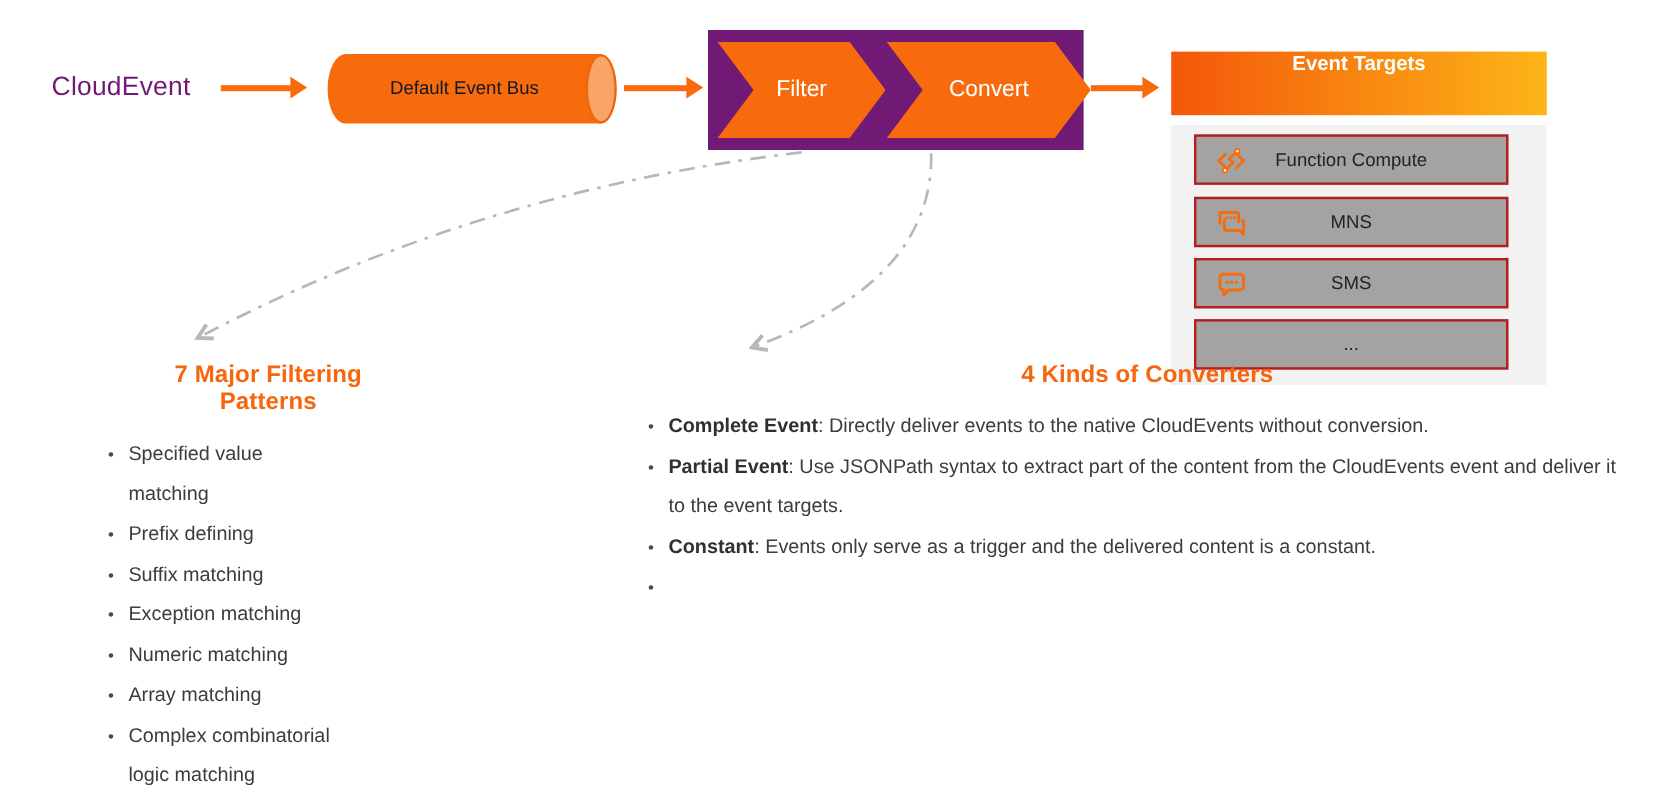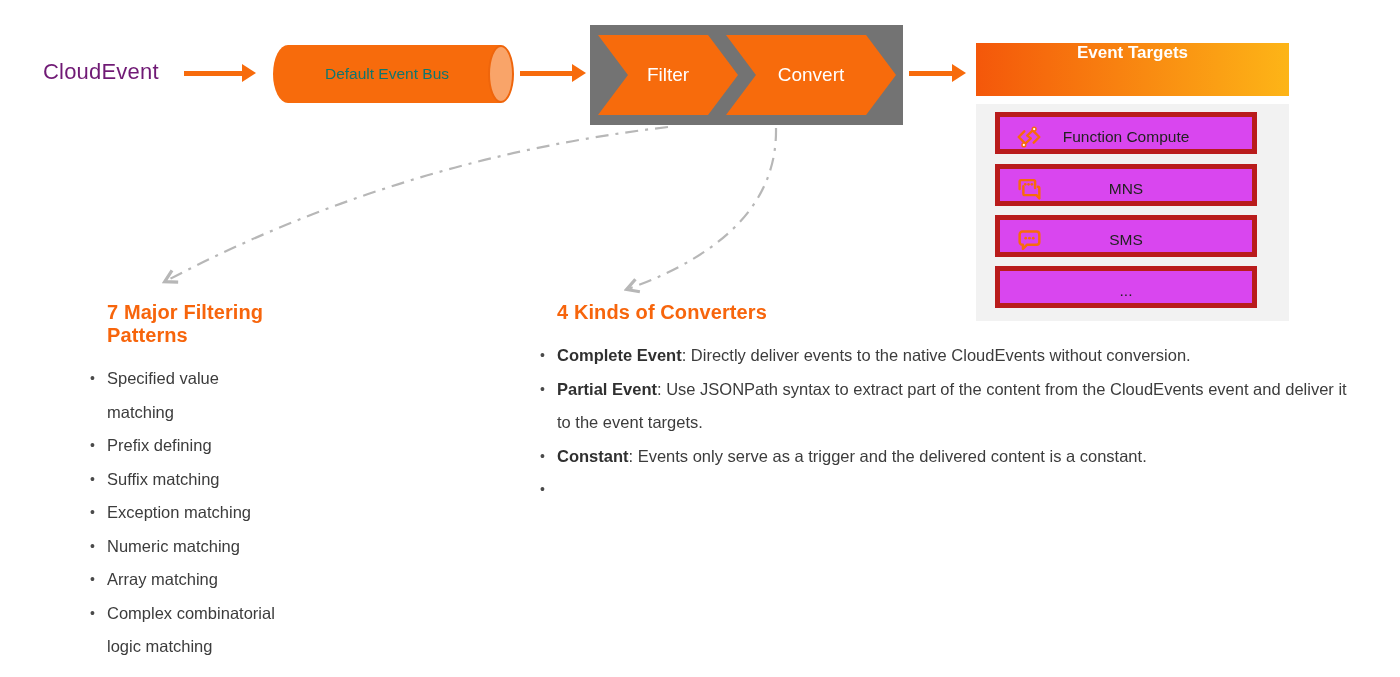--- a/index.html
+++ b/index.html
@@ -27,62 +27,63 @@
   .event-bus .bus-body {
     position:absolute; left:0; top:0; width:228px; height:58px; background:#f76b0c;
     border-top-left-radius:15px 29px; border-bottom-left-radius:15px 29px;
   }
   .event-bus .bus-cap {
     position:absolute; left:215px; top:0; width:26px; height:58px;
     background:#f9a469; border:2.5px solid #ef650b; border-radius:50%;
   }
   .event-bus .bus-label {
     position:absolute; left:6px; width:216px; top:0; height:58px; line-height:58px;
-    text-align:center; color:#0f766e; font-size:15.5px;
-  }
-
-  .process-box { position:absolute; left:590px; top:25px; width:313px; height:100px; background:#737373; }
+    text-align:center; color:#0f172a; font-size:15.5px;
+  }
+
+  .process-box { position:absolute; left:590px; top:25px; width:313px; height:100px; background:#701a75; }
   .chevron {
     position:absolute; top:10px; height:80px; background:#f76b0c; color:#fff;
     display:flex; align-items:center; justify-content:center; font-size:19px;
   }
   .chevron-filter  { left:8px;   width:140px;
     clip-path:polygon(0 0, 78.6% 0, 100% 50%, 78.6% 100%, 0 100%, 21.4% 50%); }
-  .chevron-convert { left:136px; width:170px;
+  .chevron-convert { left:149px; width:170px;
     clip-path:polygon(0 0, 82.4% 0, 100% 50%, 82.4% 100%, 0 100%, 17.6% 50%); }
 
   
   .targets-header {
     position:absolute; left:976px; top:43px; width:313px; height:53px;
     background:linear-gradient(90deg,#f4570a 0%,#fdb517 100%);
     color:#fff; font-weight:bold; font-size:17px;
     display:flex; align-items:flex-start; justify-content:center;
   }
   .targets-panel { position:absolute; left:976px; top:104px; width:313px; height:217px; background:#f2f2f2; }
   .target-row {
     position:absolute; left:19px; width:262px; height:42px;
-    background:#d946ef; border:5px solid #b91c1c;
+    background:#a3a3a3; border:2px solid #b91c1c;
   }
   .target-row .row-label {
     position:absolute; left:0; right:0; top:0; height:40px; line-height:40px;
     text-align:center; font-size:15.5px; color:#222;
   }
   .target-row .row-icon { position:absolute; left:14px; top:5px; width:30px; height:30px; }
   #target-row-0 { top:8px; } #target-row-1 { top:60px; } #target-row-2 { top:111px; } #target-row-3 { top:162px; }
 
   
   #connector-layer { position:absolute; left:0; top:0; width:1400px; height:677px; pointer-events:none; }
 
   
   .section { position:absolute; }
   #patterns-section   { left:90px;  top:301px; width:250px; }
   #converters-section { left:540px; top:301px; width:815px; }
   .section-title {
     color:#f7650c; font-weight:bold; font-size:20px; padding-left:17px; margin-bottom:15px;
     letter-spacing:0.1px;
+    text-align:center;
   }
   .bullet-item { display:flex; line-height:33.5px; font-size:16.5px; color:#3c3c3c; }
   .bullet-item .b { width:17px; flex:0 0 17px; font-size:14px; color:#4a4a4a; }
   .bullet-item .t { white-space:pre-line; }
   .bullet-item .term { font-weight:bold; color:#303030;margin-top:36px; }
 </style>
 </head>
 <body>
 
 <div id="stage">

